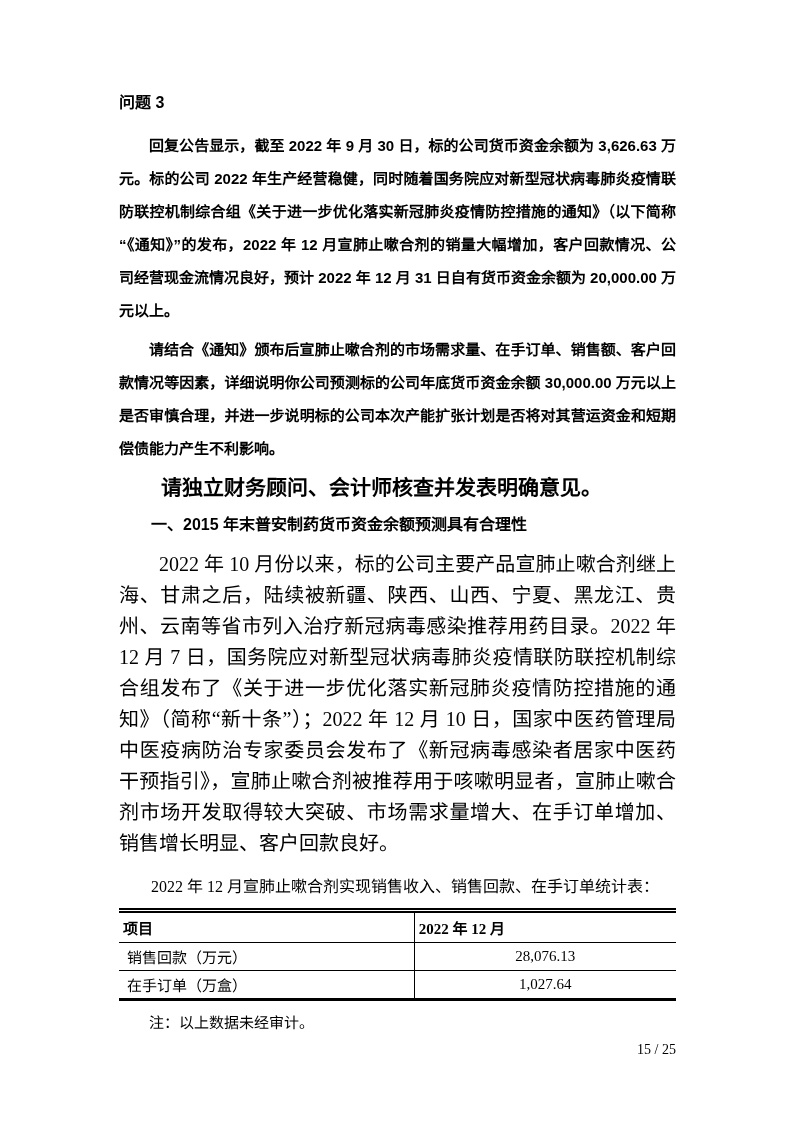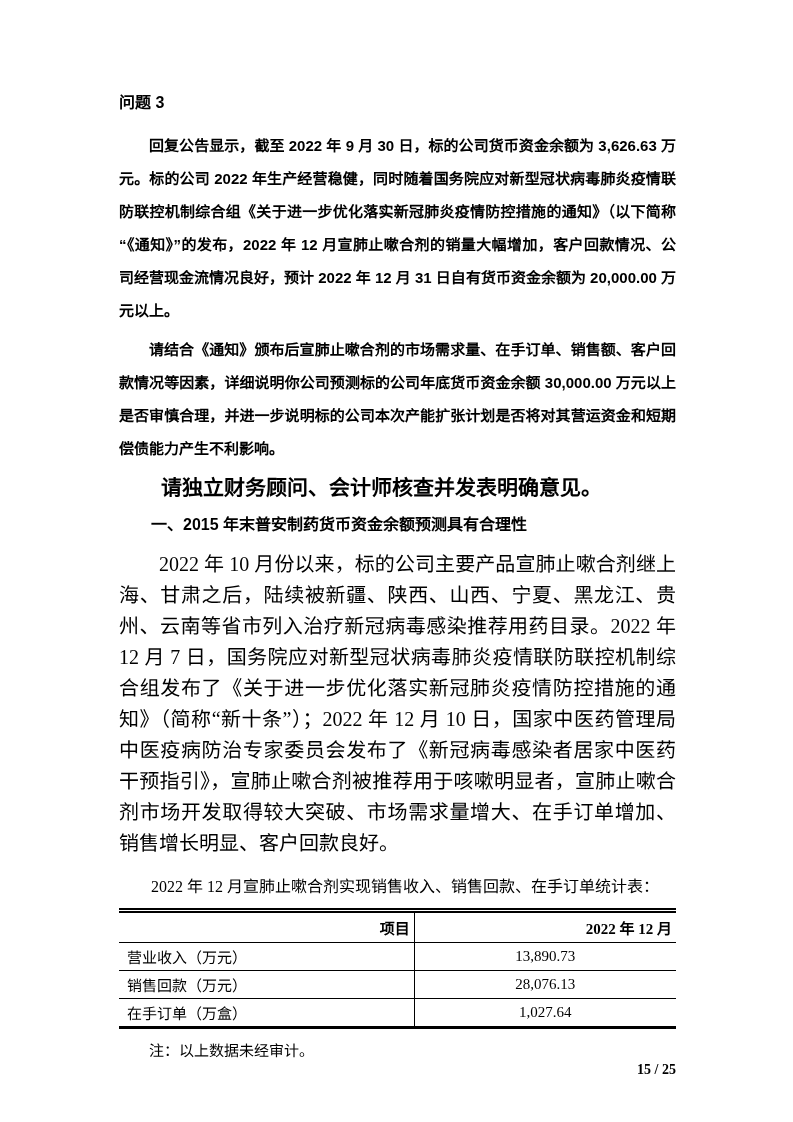--- a/index.html
+++ b/index.html
@@ -70,21 +70,21 @@
   }
   table.data-table {
     width: 100%;
     border-collapse: collapse;
     border-top: 5px double #000000;
     border-bottom: 3px solid #000000;
     font-size: 15px;
   }
   table.data-table th {
     font-weight: 700;
-    text-align: right;
+    text-align: left;
     height: 25px;
     border-bottom: 1px solid #000000;
     padding: 2px 4px;
   }
   table.data-table td {
     height: 23px;
     border-bottom: 1px solid #000000;
     padding: 2px 4px;
   }
   table.data-table tr > *:first-child {
@@ -102,25 +102,25 @@
     border-bottom: none;
   }
   p.table-note {
     font-weight: 400;
     font-size: 15px;
     line-height: 20px;
     text-indent: 2em;
     margin: 12px 0 0 0;
   }
   .page-number {
-    font-weight: 700;
+    font-weight: 400;
     font-size: 14px;
     line-height: 18px;
     text-align: right;
-    margin-top: 0;
+    margin-top: 8px;
   }
 </style>
 </head>
 <body>
 
 <div class="page">
 
   <h2 class="q-title">问题 3</h2>
 
   <p class="bold-para">回复公告显示，截至 2022 年 9 月 30 日，标的公司货币资金余额为 3,626.63 万元。标的公司 2022 年生产经营稳健，同时随着国务院应对新型冠状病毒肺炎疫情联防联控机制综合组《关于进一步优化落实新冠肺炎疫情防控措施的通知》（以下简称“《通知》”的发布，2022 年 12 月宣肺止嗽合剂的销量大幅增加，客户回款情况、公司经营现金流情况良好，预计 2022 年 12 月 31 日自有货币资金余额为 20,000.00 万元以上。</p>
@@ -138,24 +138,20 @@
 
   <table class="data-table">
     <thead>
       <tr>
         <th>项目</th>
         <th>2022 年 12 月</th>
       </tr>
     </thead>
     <tbody>
       <tr>
-        <td class="item-cell">营业收入（万元）</td>
-        <td class="value-cell">13,890.73</td>
-      </tr>
-      <tr>
         <td class="item-cell">销售回款（万元）</td>
         <td class="value-cell">28,076.13</td>
       </tr>
       <tr>
         <td class="item-cell">在手订单（万盒）</td>
         <td class="value-cell">1,027.64</td>
       </tr>
     </tbody>
   </table>
 

